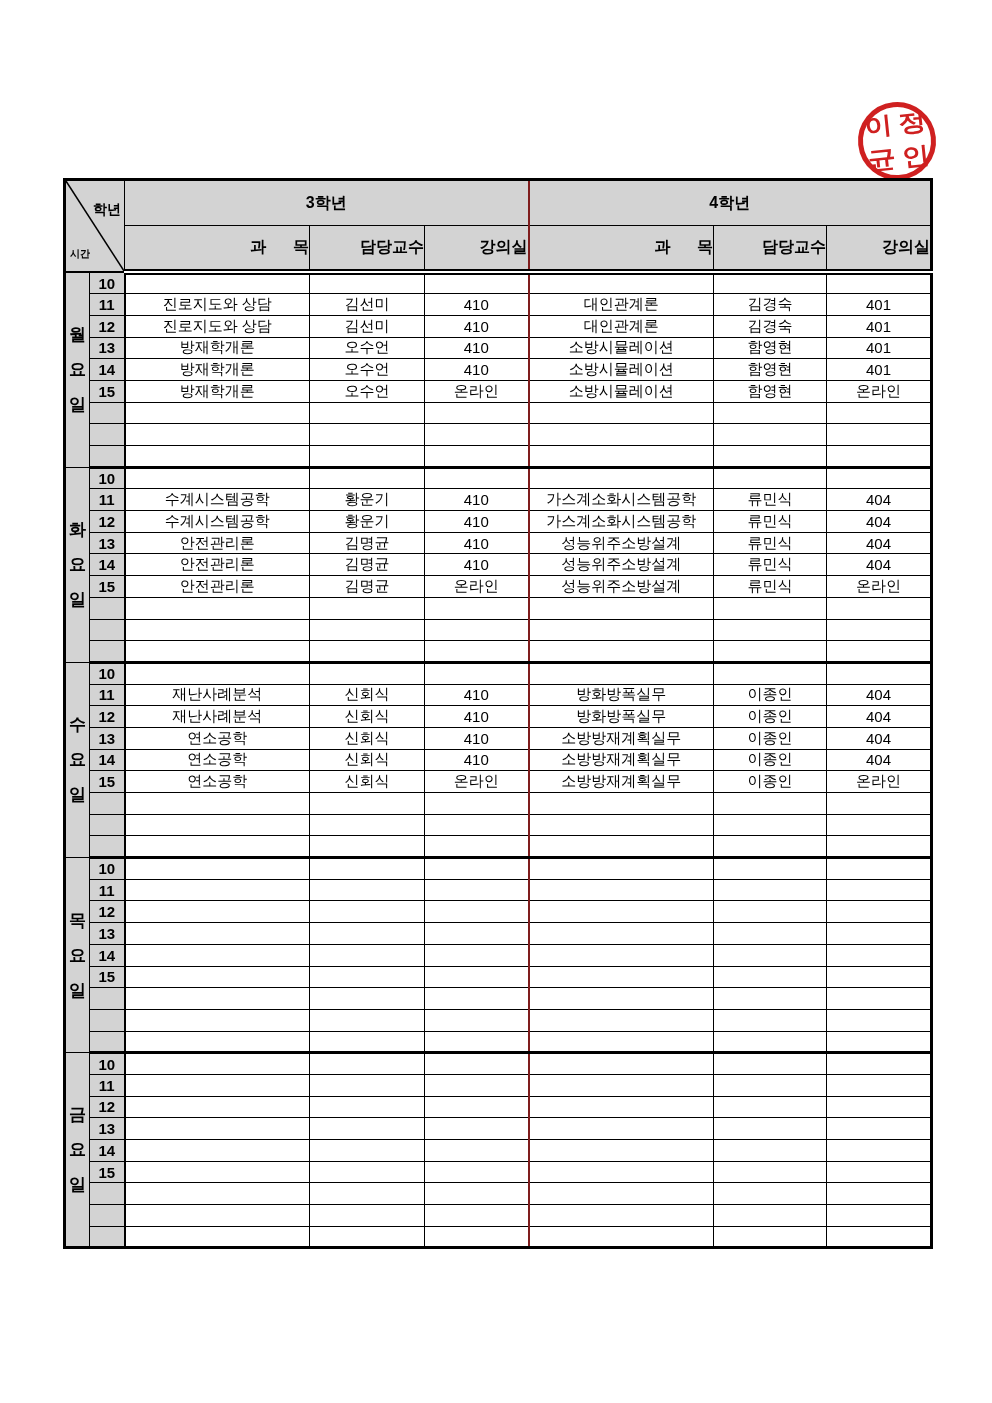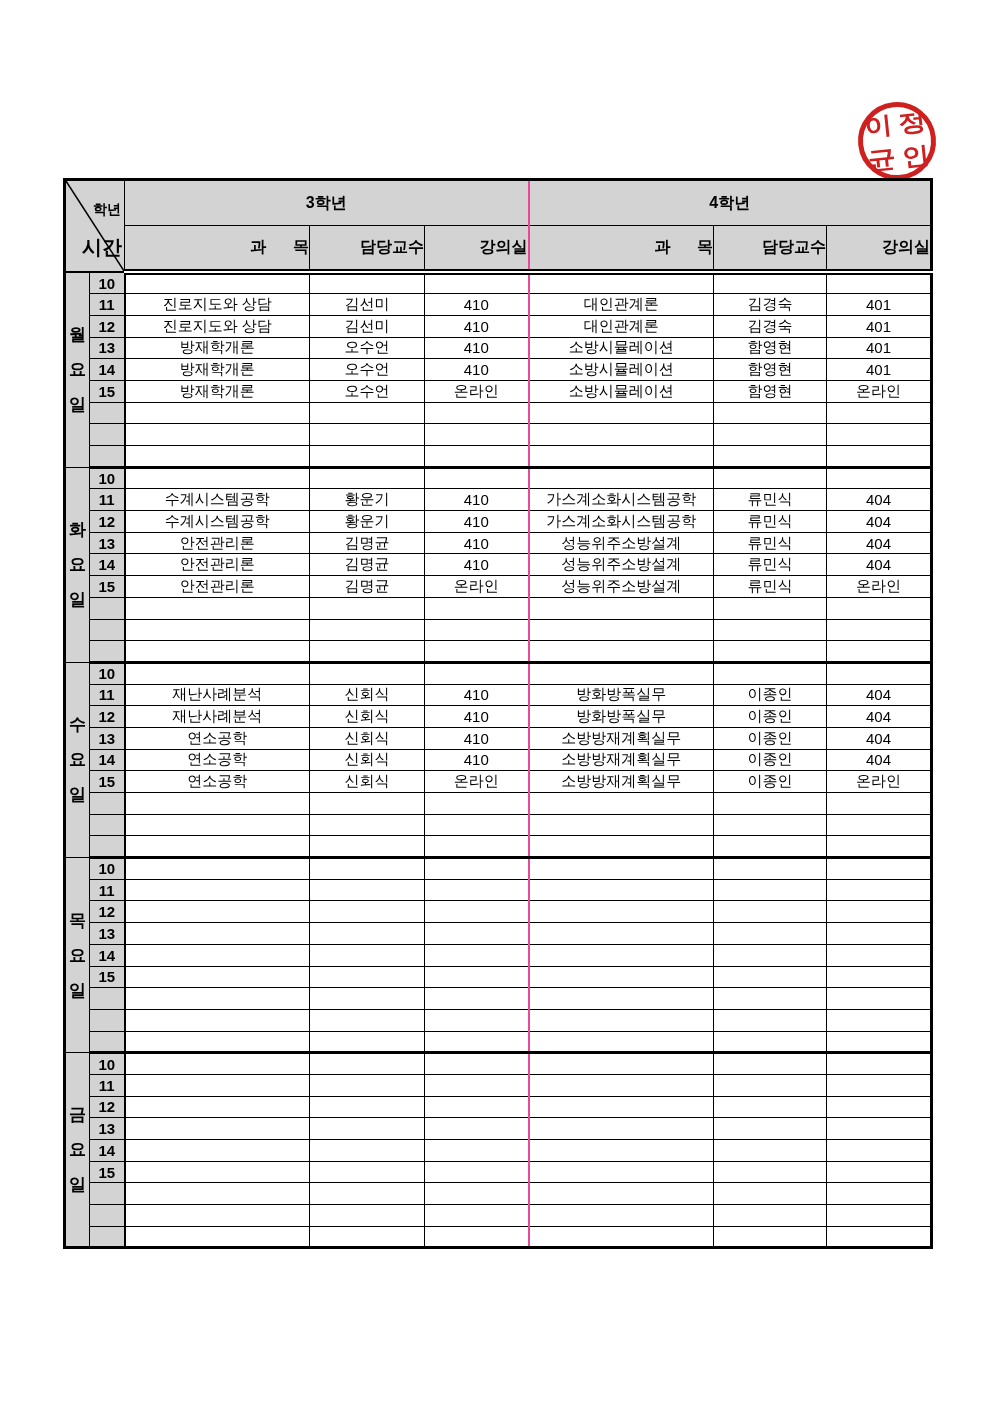--- a/index.html
+++ b/index.html
@@ -45,34 +45,34 @@
   .tt th, .tt td {
     border:1px solid #000; text-align:center; vertical-align:middle;
     overflow:hidden; white-space:nowrap;
   }
   .tt thead th { background:#d3d3d3; font-size:16px; font-weight:bold; height:40px; white-space:pre; }
   .tt thead tr.col-row th { border-bottom:6px double #000;text-align:right; }
   .corner-cell { position:relative; padding:0; border-bottom:2px solid #000 !important; border-right:2px solid #000; }
   .corner-cell svg { position:absolute; inset:0; width:100%; height:100%; }
   .corner-cell svg line { stroke:#000; stroke-width:1.5; }
   .corner-top    { position:absolute; top:8px; right:3px; font-size:14px;margin-top:12px; }
-  .corner-bottom { position:absolute; bottom:10px; left:16px; font-size:20px; }
+  .corner-bottom { position:absolute; bottom:10px; left:4px; font-size:10px; }
 
   .tt tbody td { height:21.7px; font-size:15px; background:#fff; }
   .tt td.day-cell {
     background:#d3d3d3; font-size:17px; font-weight:bold;
     vertical-align:middle; padding:0;
   }
   .tt td.day-cell div { line-height:35px; }
   .tt td.time-cell {
     background:#d3d3d3; font-size:15px; font-weight:bold;
     border-right:2px solid #000;
     text-align:center;
   }
-  .tt td.grade-divider, .tt th.grade-divider { border-right:2px solid #ec4899; }
+  .tt td.grade-divider, .tt th.grade-divider { border-right:2px solid #7f1d1d; }
   .tt tr.day-end td { border-bottom:3px solid #000; }
 </style>
 </head>
 <body>
 
 <div class="page">
 
 
 
   <div class="stamp">

